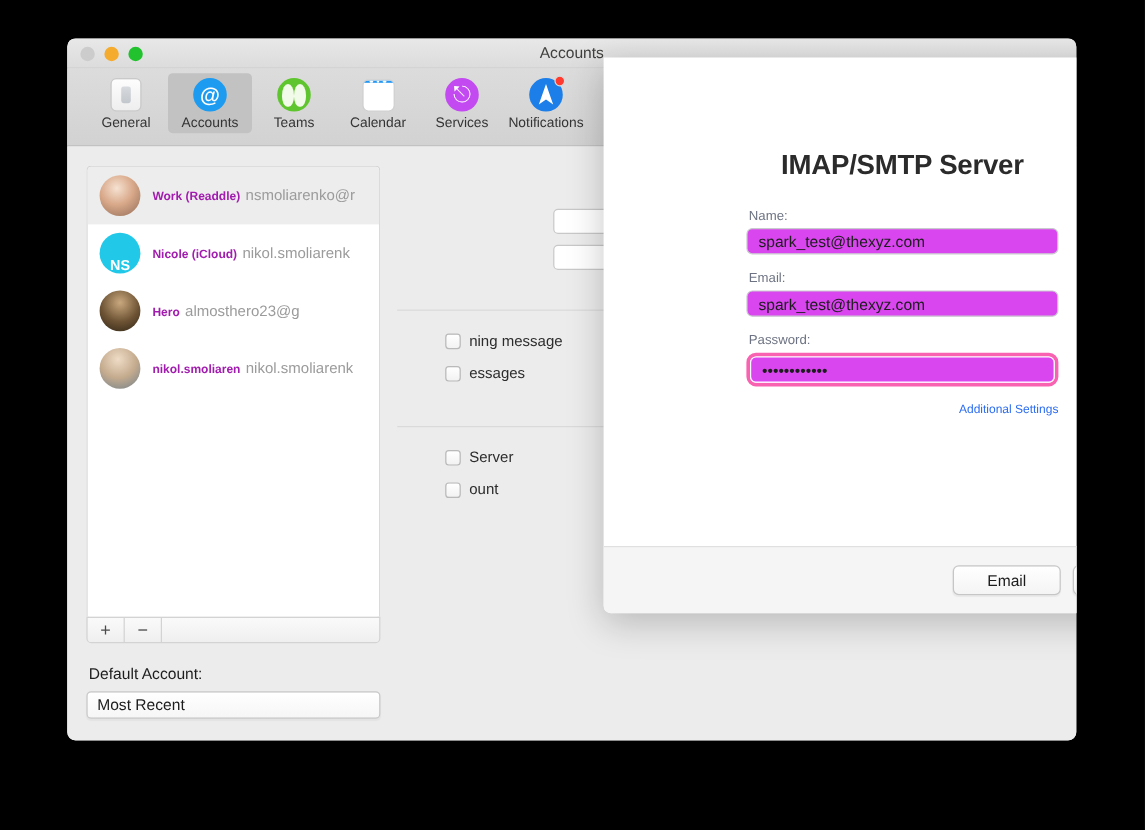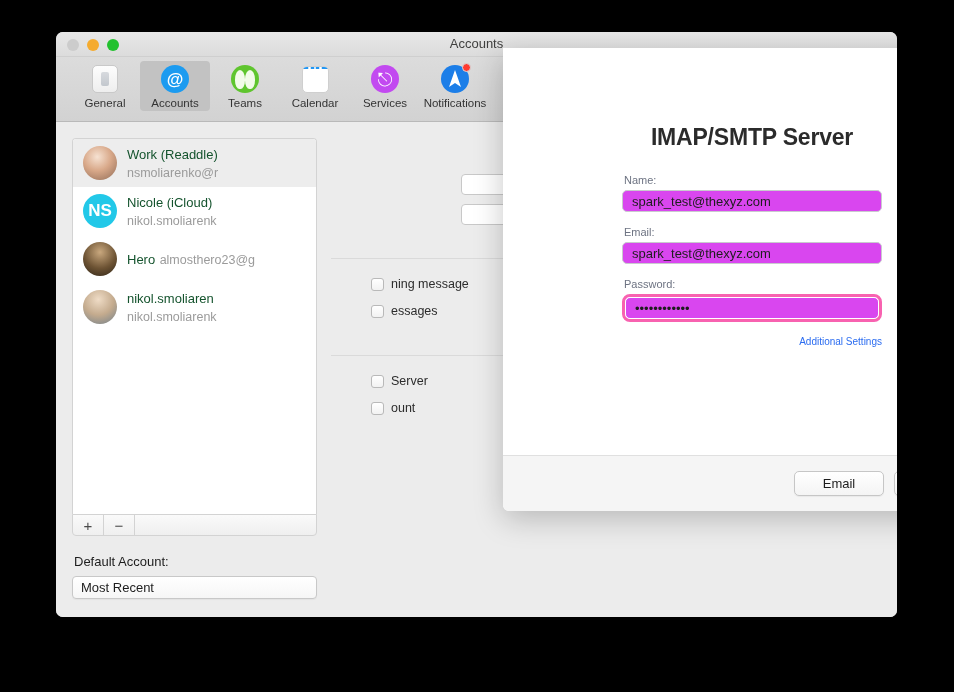--- a/index.html
+++ b/index.html
@@ -176,26 +176,26 @@
   }
   .acct-row {
     display: flex; align-items: center; gap: 10px;
     padding: 6px 10px;
     height: 48px;
   }
   .acct-row.selected { background: #ededed; }
   .avatar {
     width: 34px; height: 34px; border-radius: 50%;
     flex: 0 0 34px; overflow: hidden;
-    display: flex; align-items: center; justify-content: center;
-    font-size: 17px; font-weight: 700; color: #fff;
+    display: flex; align-items: flex-end; justify-content: center;
+    font-size: 12px; font-weight: 700; color: #fff;
   }
   .acct-text { min-width: 0; overflow: hidden; }
   .acct-name {
-    font-size: 13px; font-weight: 400; color: #14532d;
+    font-size: 10px; font-weight: 700; color: #a21caf;
     white-space: nowrap; overflow: hidden;
   }
   .acct-mail {
     font-size: 12.5px; color: #9b9b9b;
     white-space: nowrap; overflow: hidden; margin-top: 7px;
   }
   .acct-toolbar {
     display: flex;
     height: 22px;
     background: linear-gradient(#fafafa,#efefef);

